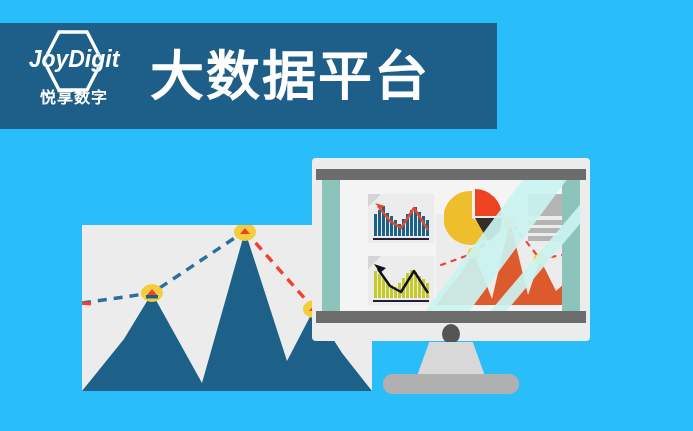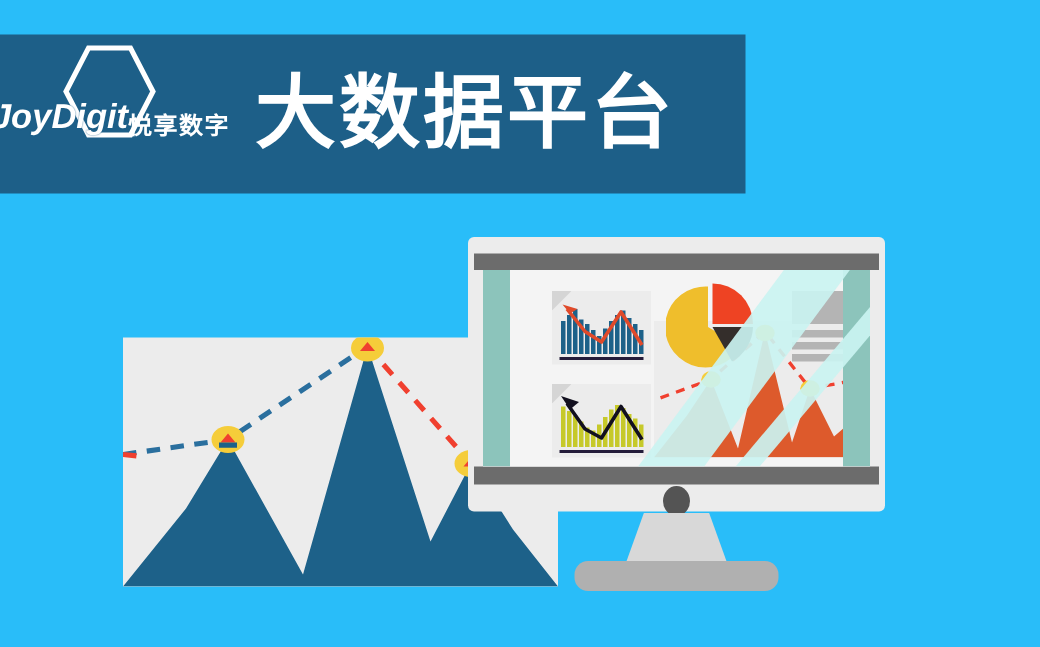--- a/index.html
+++ b/index.html
@@ -22,21 +22,21 @@
     position:absolute;left:0;top:23px;
     width:497px;height:106px;
     background:#1d5f88;
     display:flex;align-items:center;
   }
   #logo-block{
     position:relative;
     width:120px;height:100px;
     margin-left:14px;
     flex:0 0 auto;
-    display:flex;
+    display:flex;flex-direction:column;
     align-items:center;justify-content:center;
   }
   #logo-hex{
     position:absolute;left:28px;top:4px;
     width:62px;height:62px;
     pointer-events:none;
   }
   #logo-word{
     position:relative;z-index:2;
     color:#ffffff;
@@ -55,21 +55,21 @@
     font-weight:bold;
     letter-spacing:1px;
     white-space:nowrap;
     margin-top:11px;
   }
   #banner-title{
     color:#ffffff;
     font-size:54px;
     font-weight:bold;
     letter-spacing:2px;
-    margin-left:36px;
+    margin-left:16px;
     line-height:1;
     white-space:nowrap;
   }
 
   
   #left-panel{
     position:absolute;left:82px;top:225px;
     width:290px;height:166px;
     background:#ececec;
   }

